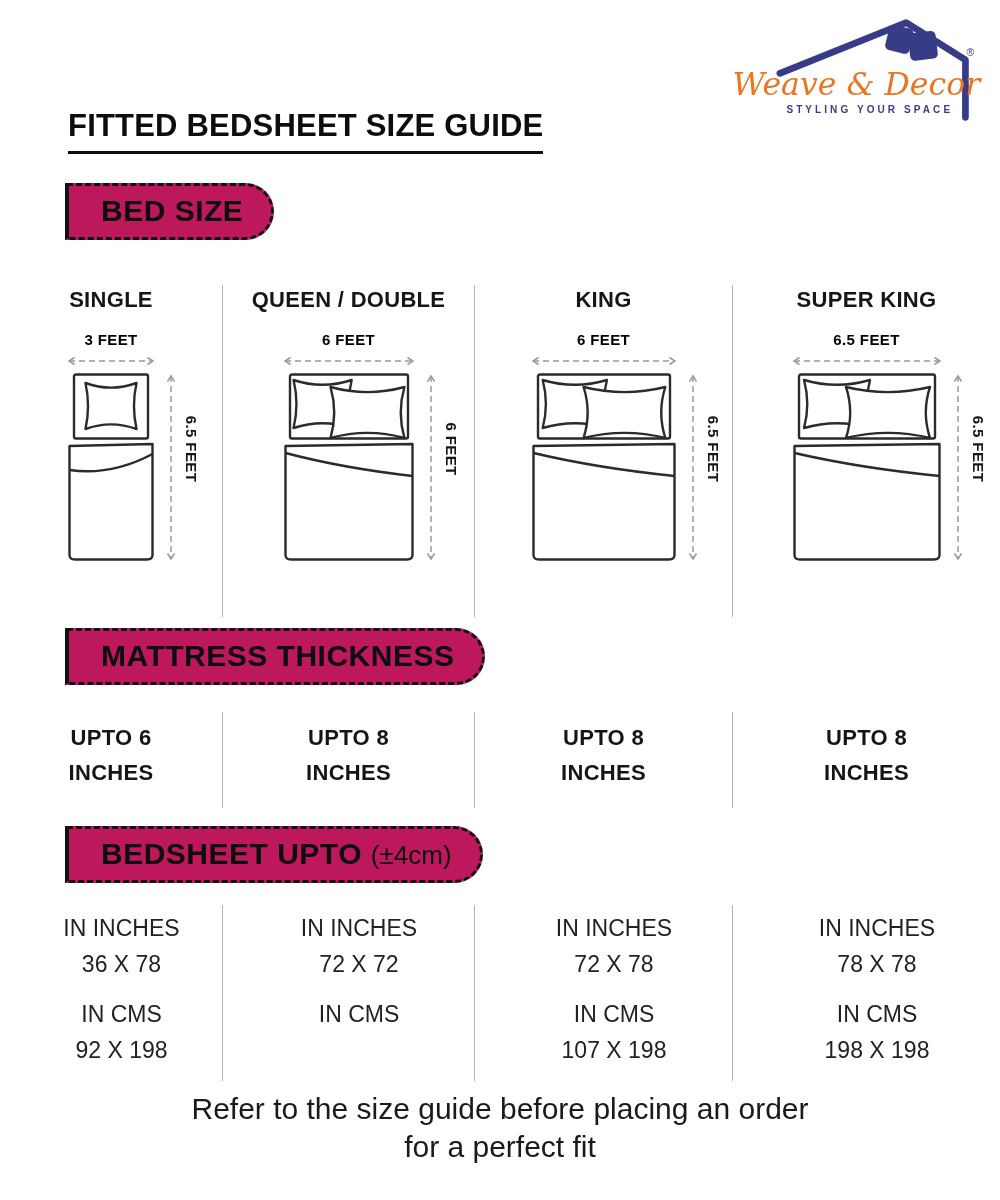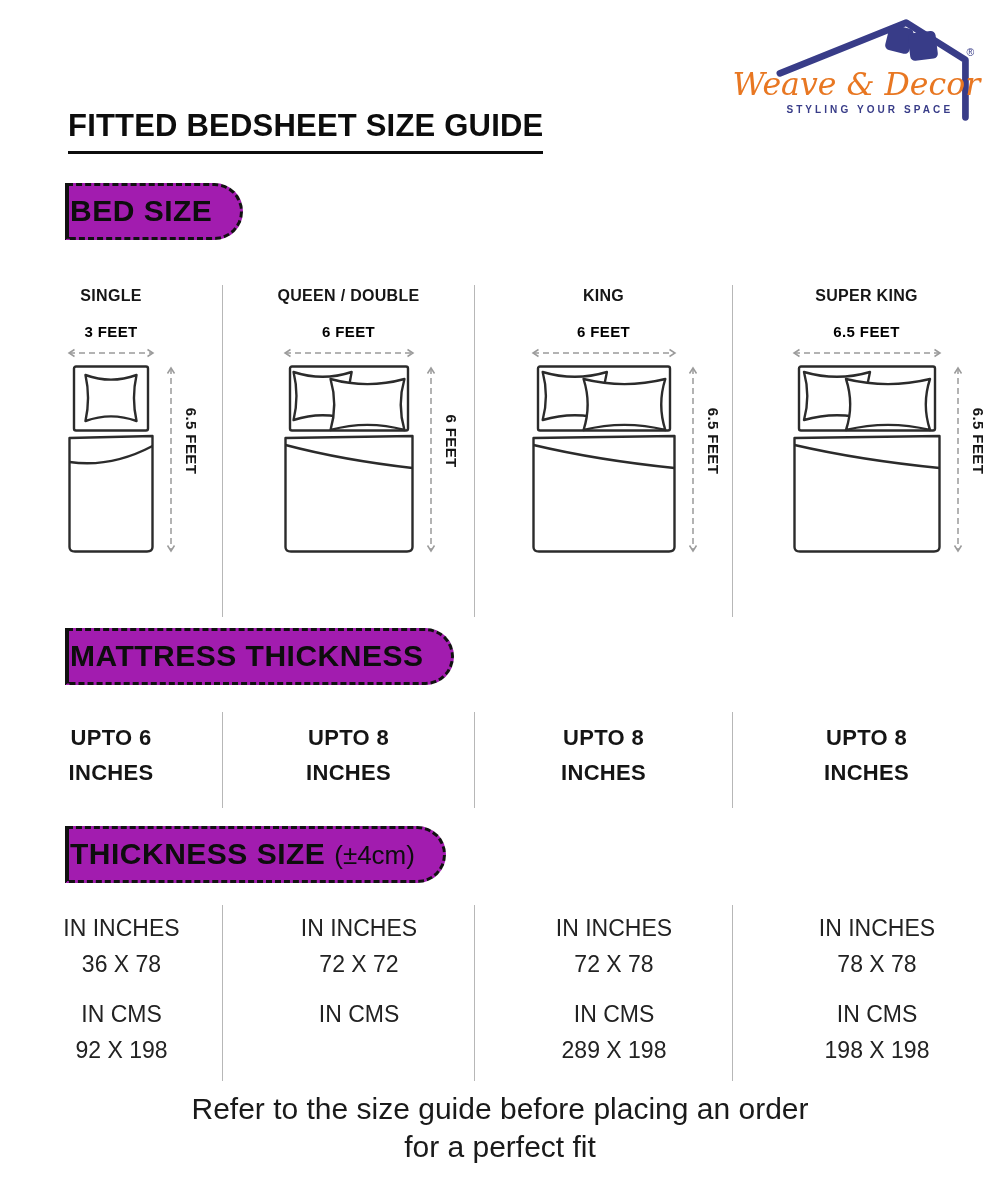--- a/index.html
+++ b/index.html
@@ -10,37 +10,37 @@
   
   .logo { position:absolute; top:12px; right:25px; width:220px; }
   .logo svg { display:block; width:220px; height:113px; overflow:visible; }
 
   
   .page-title { position:absolute; left:68px; top:108px; display:inline-block;
     font-size:31px; font-weight:800; letter-spacing:0.2px; color:#0d0d0d;
     border-bottom:3px solid #0d0d0d; padding-bottom:7px; white-space:nowrap; }
 
   
-  .pill { position:absolute; display:inline-block; background:#a21caf;
+  .pill { position:absolute; display:inline-block; background:#be185d;
     border:3px dashed #111; border-left:4px solid #111; border-radius:0 30px 30px 0;
-    padding:8px 28px 9px 1px; font-weight:800; font-size:30px; letter-spacing:0.5px;
+    padding:8px 28px 9px 32px; font-weight:800; font-size:30px; letter-spacing:0.5px;
     color:#0d0d0d; white-space:nowrap; }
   .pill .tol { font-weight:400; font-size:26px; letter-spacing:0; }
   .pill-bed { left:65px; top:183px; }
   .pill-mattress { left:65px; top:628px; }
   .pill-sheet { left:65px; top:826px; }
 
   
   .grid4 { position:absolute; left:0; width:1000px; display:grid;
     grid-template-columns:22.3% 25.2% 25.8% 26.7%; }
   .grid4 > div:not(:last-child) { border-right:1px solid #b7b7b7; }
 
   .bed-grid { top:285px; height:332px; }
   .bed-col { display:flex; flex-direction:column; align-items:center; padding-top:2px; }
-  .col-header { text-align:center; font-size:16px; font-weight:700; letter-spacing:0.3px;
+  .col-header { text-align:center; font-size:22px; font-weight:700; letter-spacing:0.3px;
     margin-bottom:18px; white-space:nowrap; color:#161616; }
   .bed-figure { position:relative; margin:0 auto; }
   .width-label { text-align:center; font-weight:700; font-size:15px; letter-spacing:0.4px;
     margin-bottom:1px; white-space:nowrap; color:#000000; }
   .bed-figure svg { display:block; overflow:visible; }
   .height-label { position:absolute; writing-mode:vertical-rl; transform:translateY(-50%);
     font-weight:700; font-size:15px; letter-spacing:0.4px; white-space:nowrap; color:#161616; }
 
   .mt-grid { top:712px; height:96px; }
   .mt-cell { text-align:center; padding-top:8px; font-size:22px; font-weight:700;
@@ -180,41 +180,41 @@
       <div>UPTO 8</div>
         <div>INCHES</div>
     </div>
     <div class="mt-cell">
       <div>UPTO 8</div>
         <div>INCHES</div>
     </div>
   </div>
 
   <div class="pill pill-sheet">
-    <span>THICKNESS SIZE</span>
+    <span>BEDSHEET UPTO</span>
     <span class="tol">(±4cm)</span>
   </div>
 
   <div class="grid4 sheet-grid">
     <div class="sheet-cell">
       <div class="sheet-label">IN INCHES</div>
       <div class="sheet-value">36 X 78</div>
       <div class="sheet-label mtop">IN CMS</div>
       <div class="sheet-value">92 X 198</div>
     </div>
     <div class="sheet-cell">
       <div class="sheet-label">IN INCHES</div>
       <div class="sheet-value">72 X 72</div>
       <div class="sheet-label mtop">IN CMS</div>
     </div>
     <div class="sheet-cell">
       <div class="sheet-label">IN INCHES</div>
       <div class="sheet-value">72 X 78</div>
       <div class="sheet-label mtop">IN CMS</div>
-      <div class="sheet-value">289 X 198</div>
+      <div class="sheet-value">107 X 198</div>
     </div>
     <div class="sheet-cell">
       <div class="sheet-label">IN INCHES</div>
       <div class="sheet-value">78 X 78</div>
       <div class="sheet-label mtop">IN CMS</div>
       <div class="sheet-value">198 X 198</div>
     </div>
   </div>
 
   <div class="footer">

